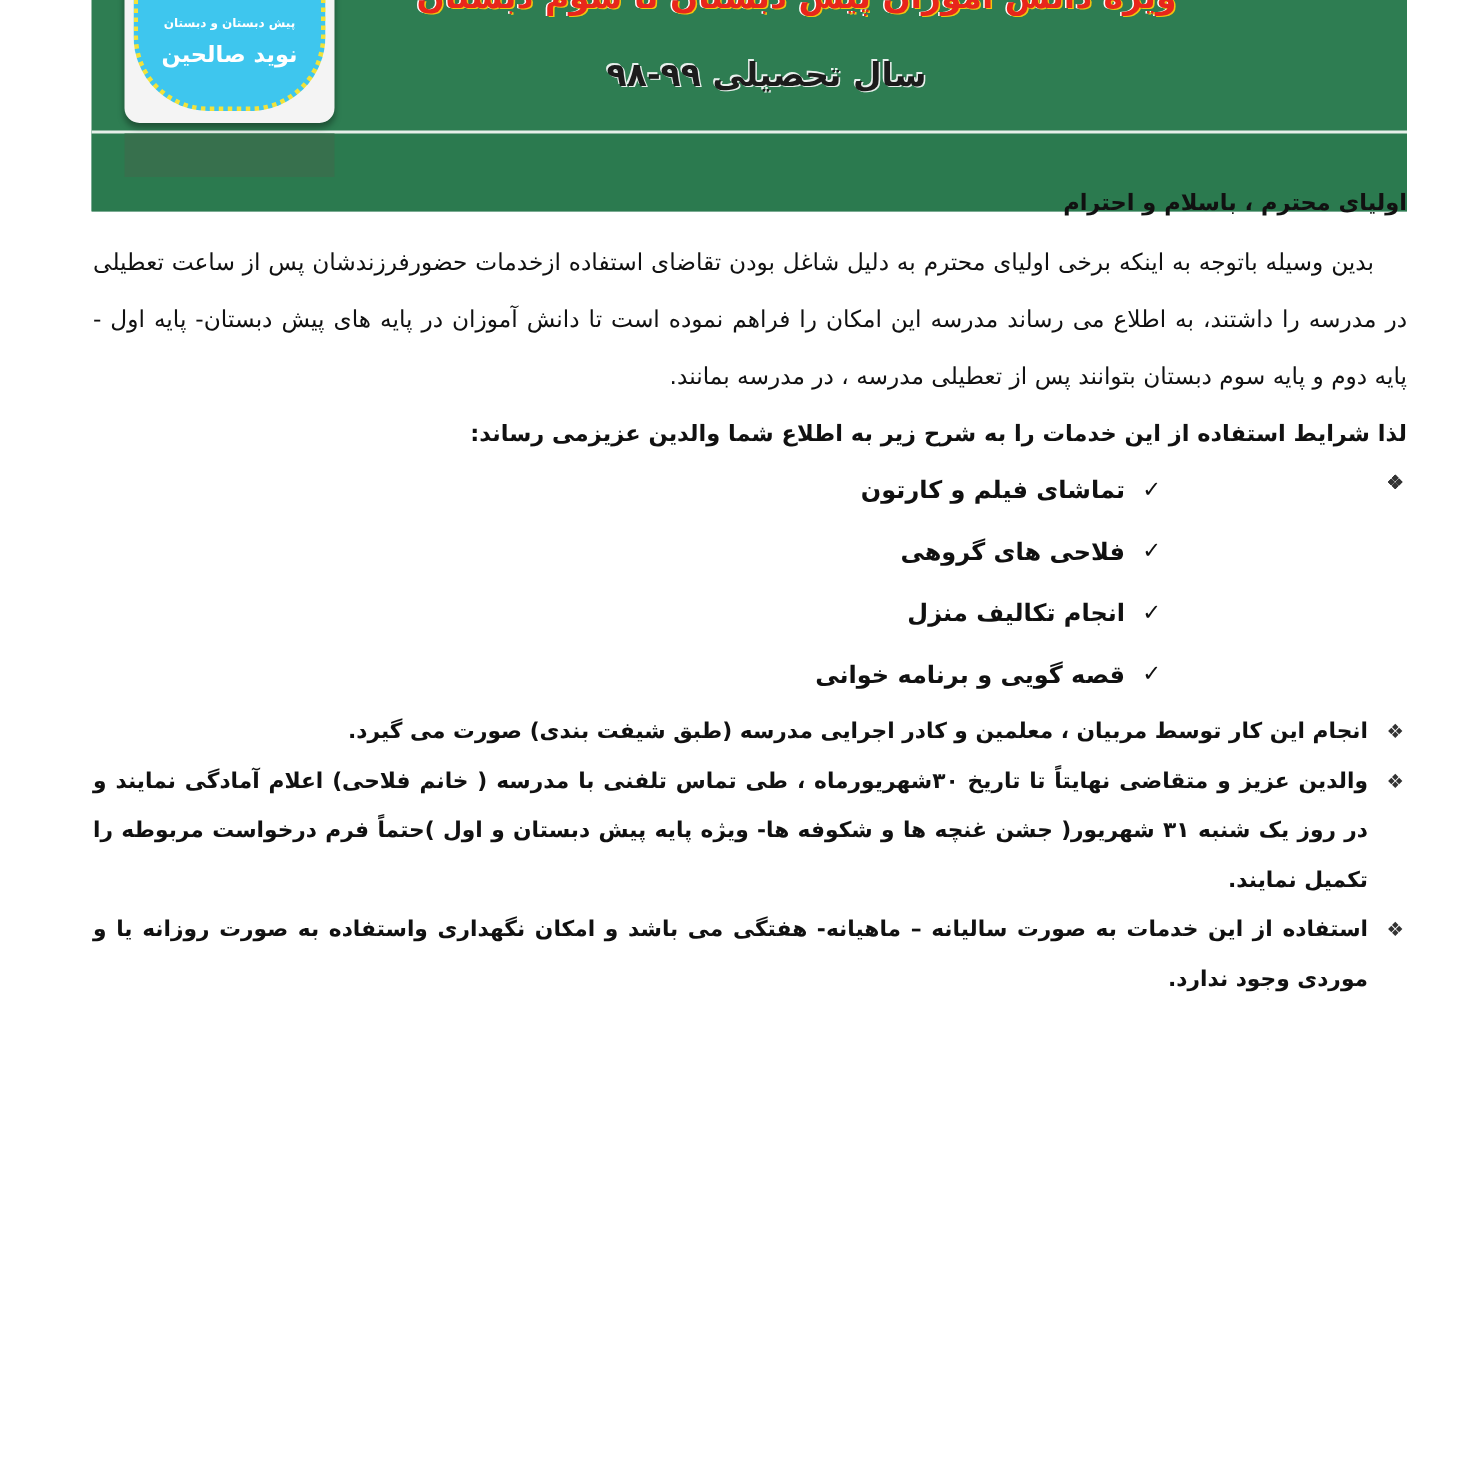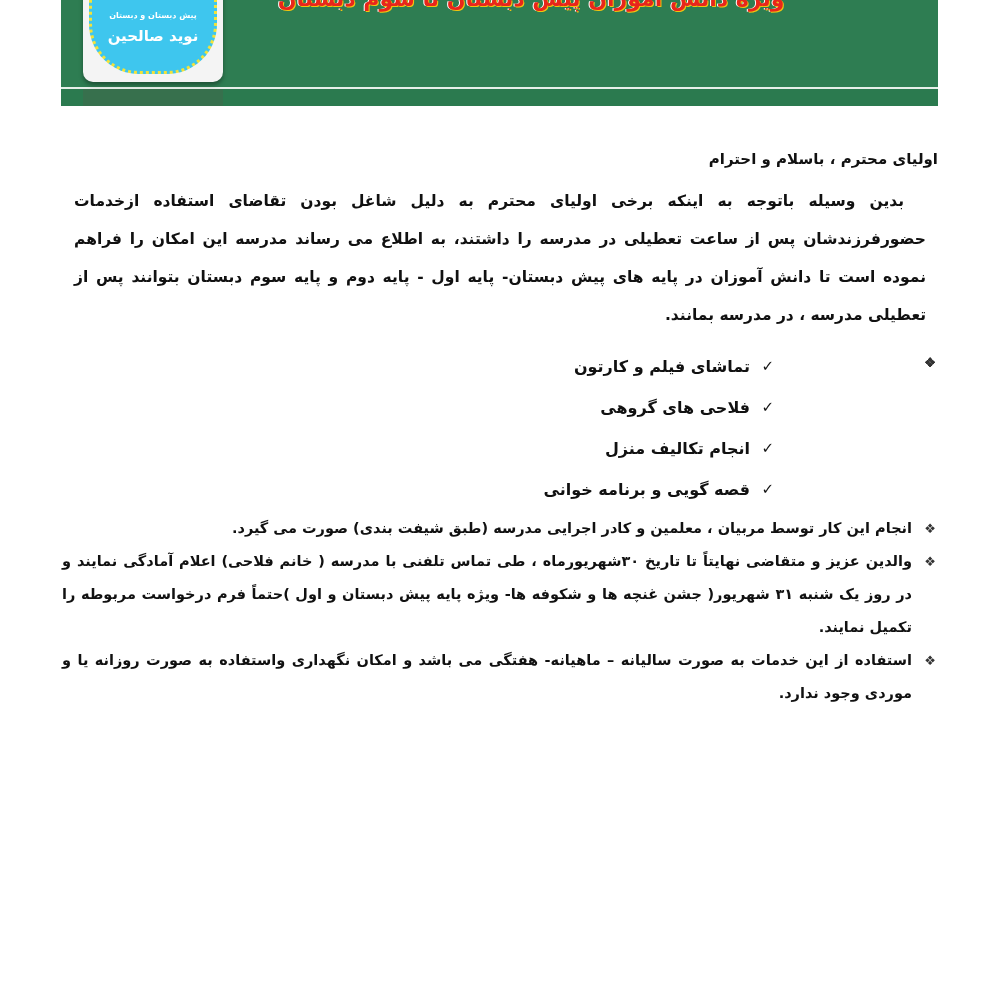--- a/index.html
+++ b/index.html
@@ -1,34 +1,34 @@
 <!DOCTYPE html>
 <html><head>
 <meta charset="utf-8">
 <style>
   html, body { margin:0; padding:0; background:#ffffff; }
   body { width:989px; height:989px; overflow:hidden; position:relative;
          font-family:"DejaVu Sans", sans-serif; color:#111; }
-  .banner { position:absolute; left:61px; top:0; width:877px; height:106px; background:#2e7d52; overflow:hidden; }
+  .banner { position:absolute; left:61px; top:0; width:877px; height:141px; background:#2e7d52; overflow:hidden; }
   .banner-line { position:absolute; left:0; right:0; top:87px; height:2px; background:#e6efe9; }
   .banner-lower { position:absolute; left:0; right:0; top:89px; bottom:0; background:#2b7a4f; }
   .logo { position:absolute; left:22px; top:-20px; width:140px; height:102px; background:#f4f4f4;
           border-radius:10px; box-shadow:0 3px 4px rgba(0,0,0,0.35); }
   .logo-badge { position:absolute; left:6px; top:0; width:128px; height:94px; border-radius:0 0 50px 50px;
                 background:#3ec6ee; border:3px dotted #f2e23a; box-sizing:border-box; text-align:center; color:#fff; }
   .logo-sub { position:absolute; top:28px; width:100%; font-size:8px; font-weight:bold; }
   .logo-name { position:absolute; top:44px; width:100%; font-size:15px; font-weight:bold; }
   .logo-shadow { position:absolute; left:22px; top:89px; width:140px; height:29px; background:#37704d; }
   .title { position:absolute; left:170px; top:-14px; width:600px; text-align:center; direction:rtl;
            color:#e8261b; font-size:22px; font-weight:bold; text-shadow:1px 1px 0 #f1c40f, -1px 0 0 #fff; white-space:nowrap; }
   .year { position:absolute; left:230px; top:38px; width:440px; text-align:center; direction:rtl;
           color:#1c1c1c; font-size:22px; font-weight:bold; text-shadow:1px 1px 0 #e8f0ec, -1px -1px 0 #e8f0ec; }
   .content { position:absolute; left:62px; top:124px; width:876px; direction:rtl; text-align:justify; }
-  .greeting { font-size:15px; font-weight:bold; margin:24px 0 10px 0; line-height:22px; }
-  .intro { font-size:15.5px; line-height:38px; text-indent:22px; margin:12px; font-weight:700; }
+  .greeting { font-size:15px; font-weight:bold; margin:0 0 10px 0; line-height:22px; }
+  .intro { font-size:15.5px; line-height:38px; text-indent:22px; margin:0; font-weight:400; }
   .lead { font-size:15px; line-height:26px; margin:6px 0 4px 0; font-weight:600; }
   ul.bullets { list-style:none; margin:0; padding:0; }
   ul.bullets li { position:relative; padding-right:26px; font-size:14.5px; font-weight:bold; line-height:33px; }
   .bullet-icon { position:absolute; right:2px; top:0; font-size:13px; color:#333; }
   ul.checks { list-style:none; margin:2px 0 2px 0; padding:0 160px 0 0; }
   ul.checks li { position:relative; padding-right:28px; font-size:16px; font-weight:bold; line-height:41px; }
   .check-icon { position:absolute; right:4px; top:0; font-size:15px; }
 </style>
 </head>
 <body>
@@ -37,25 +37,27 @@
   <div class="banner-lower"></div>
   <div class="banner-line"></div>
   <div class="logo-shadow"></div>
   <div class="logo">
     <div class="logo-badge">
       <div class="logo-sub">پیش دبستان و دبستان</div>
       <div class="logo-name">نوید صالحین</div>
     </div>
   </div>
   <div class="title">ویژه دانش آموزان پیش دبستان تا سوم دبستان</div>
+  <div class="year">سال تحصیلی ۹۹-۹۸</div>
 </div>
 
 <div class="content">
   <div class="greeting">اولیای محترم ، باسلام و احترام</div>
   <p class="intro">بدین وسیله باتوجه به اینکه برخی اولیای محترم به دلیل شاغل بودن تقاضای استفاده ازخدمات حضورفرزندشان پس از ساعت تعطیلی در مدرسه را داشتند، به اطلاع می رساند مدرسه این امکان را فراهم نموده است تا دانش آموزان در پایه های پیش دبستان- پایه اول - پایه دوم و پایه سوم دبستان بتوانند پس از تعطیلی مدرسه ، در مدرسه بمانند.</p>
+  <div class="lead">لذا شرایط استفاده از این خدمات را به شرح زیر به اطلاع شما والدین عزیزمی رساند:</div>
 
   <ul class="bullets">
     <li><span class="bullet-icon">❖</span></li>
     <li><span class="bullet-icon">❖</span></li>
     <li><span class="bullet-icon">❖</span></li>
     <li><span class="bullet-icon">❖</span></li>
     <li><span class="bullet-icon">❖</span></li>
   </ul>
 
   <ul class="checks">

